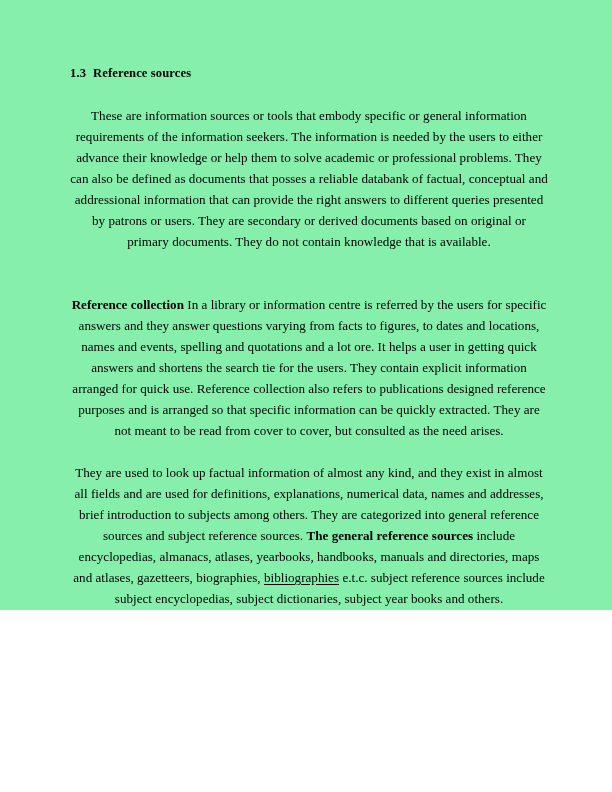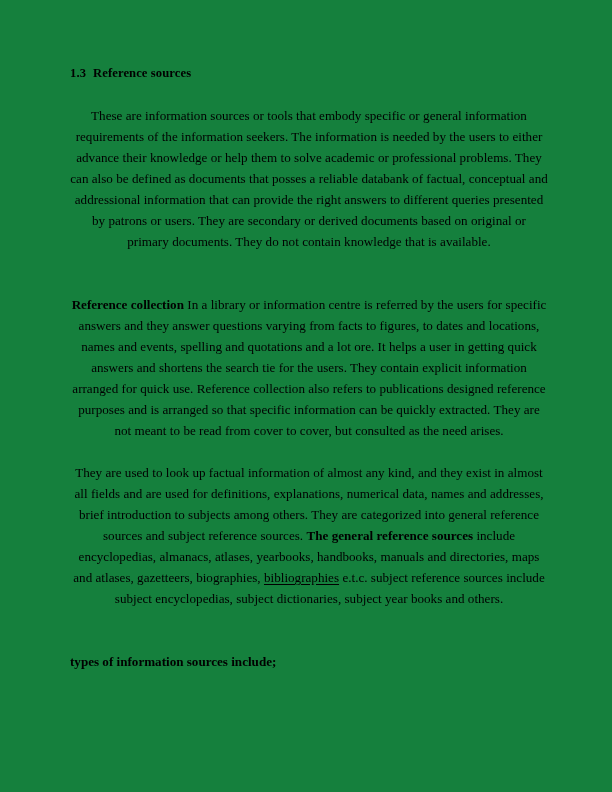--- a/index.html
+++ b/index.html
@@ -8,22 +8,22 @@
     padding: 0;
     background: #ffffff;
   }
   body {
     font-family: "Liberation Serif", "DejaVu Serif", serif;
     color: #000000;
   }
   .page {
     position: relative;
     width: 612px;
-    height: 792px;
-    background: #15803d;
+    height: 610px;
+    background: #86efac;
     overflow: hidden;
     box-sizing: border-box;
   }
   .content {
     position: absolute;
     left: 70px;
     top: 63px;
     width: 478px;
   }
   .heading-num {

